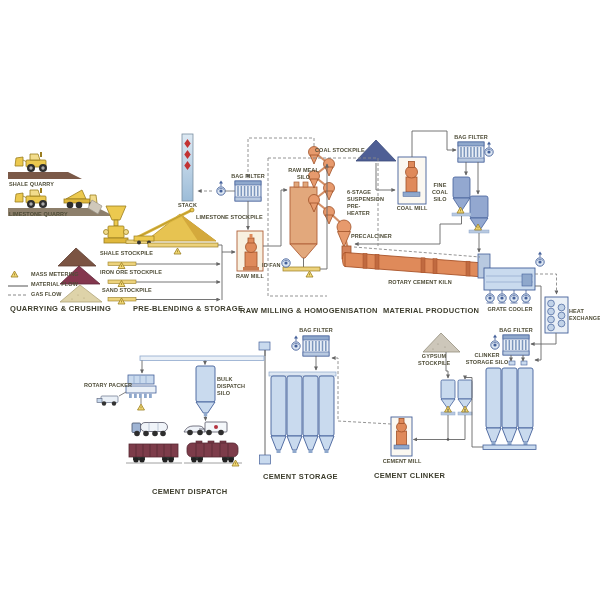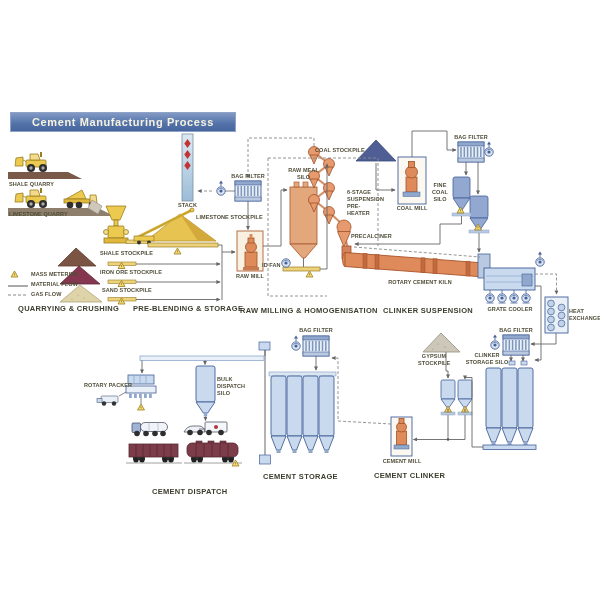--- a/index.html
+++ b/index.html
@@ -408,39 +408,38 @@
     <path d="M268,158 H378"></path>
     <path d="M268,158 V296 H327"></path>
     <path d="M378,158 V248"></path>
     <path d="M314,146 V138 H248 V178" marker-end="url(#arr)"></path>
     <path d="M354,247 L480,257"></path>
     <path d="M535,274 H556.5 V294" marker-end="url(#arr)"></path>
     <path d="M391,424 L338,421 V358 H332" marker-end="url(#arr)"></path>
   </g>
 </svg>
 
-<div class="banner">Cement Manufacturing Process</div>
 
 <div class="lbl nw" style="left:9px;top:181px">SHALE QUARRY</div>
 <div class="lbl nw" style="left:9px;top:211px">LIMESTONE QUARRY</div>
 <div class="lbl c" style="left:172px;top:202px;width:31px">STACK</div>
 <div class="lbl c nw" style="left:228px;top:173px;width:40px">BAG FILTER</div>
 <div class="lbl nw" style="left:196px;top:214px">LIMESTONE STOCKPILE</div>
 <div class="lbl nw" style="left:100px;top:250px">SHALE STOCKPILE</div>
 <div class="lbl nw" style="left:100px;top:269px">IRON ORE STOCKPILE</div>
 <div class="lbl nw" style="left:102px;top:287px">SAND STOCKPILE</div>
 
 <div class="lbl nw" style="left:31px;top:271px">MASS METERING</div>
 <div class="lbl nw" style="left:31px;top:281px">MATERIAL FLOW</div>
 <div class="lbl nw" style="left:31px;top:291px">GAS FLOW</div>
 
-<div class="sec" style="left:18px;top:305px">QUARRYING &amp; CRUSHING</div>
+<div class="sec" style="left:10px;top:305px">QUARRYING &amp; CRUSHING</div>
 <div class="sec" style="left:133px;top:305px">PRE-BLENDING &amp; STORAGE</div>
 <div class="sec" style="left:240px;top:307px">RAW MILLING &amp; HOMOGENISATION</div>
-<div class="sec" style="left:383px;top:307px">CLINKER SUSPENSION</div>
+<div class="sec" style="left:383px;top:307px">MATERIAL PRODUCTION</div>
 <div class="sec" style="left:152px;top:488px">CEMENT DISPATCH</div>
 <div class="sec" style="left:263px;top:473px">CEMENT STORAGE</div>
 <div class="sec" style="left:374px;top:472px">CEMENT CLINKER</div>
 
 <div class="lbl c nw" style="left:234px;top:273px;width:32px">RAW MILL</div>
 <div class="lbl c" style="left:288px;top:167px;width:31px">RAW MEAL SILO</div>
 <div class="lbl nw" style="left:262px;top:262px">ID FAN</div>
 <div class="lbl nw" style="left:315px;top:147px">COAL STOCKPILE</div>
 <div class="lbl" style="left:347px;top:189px;width:35px">6-STAGE SUSPENSION PRE-HEATER</div>
 <div class="lbl nw" style="left:351px;top:233px">PRECALCINER</div>

